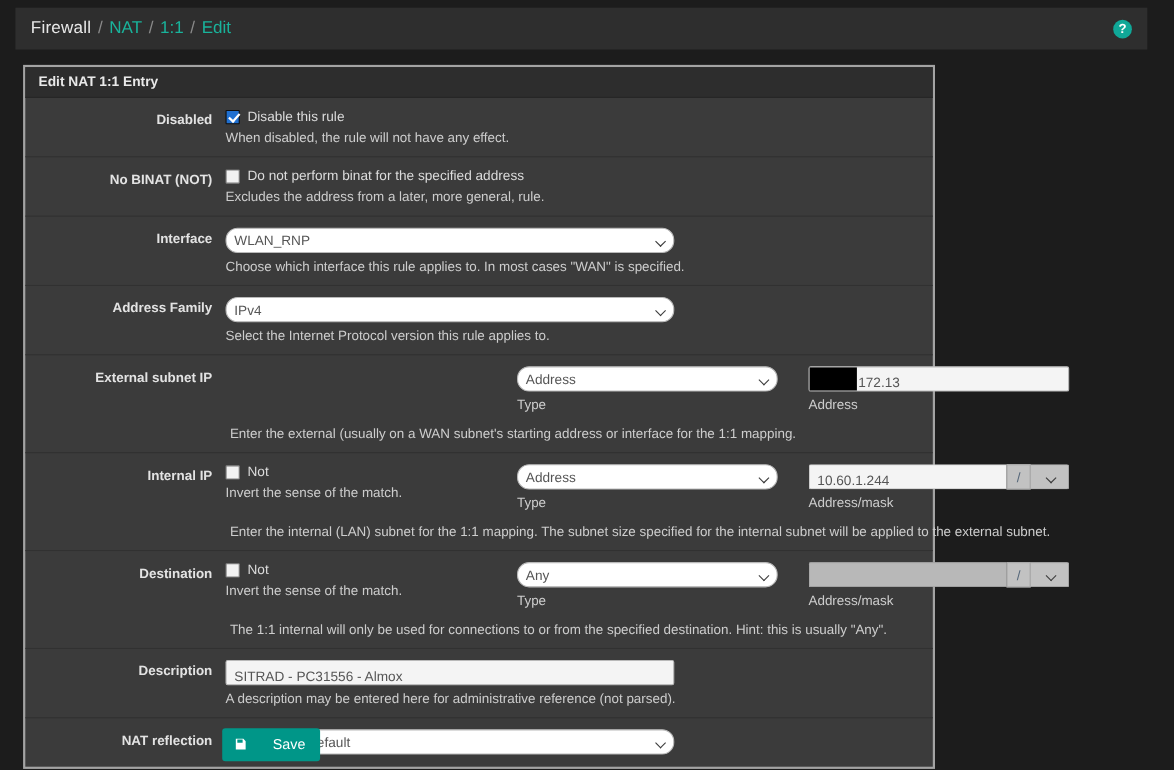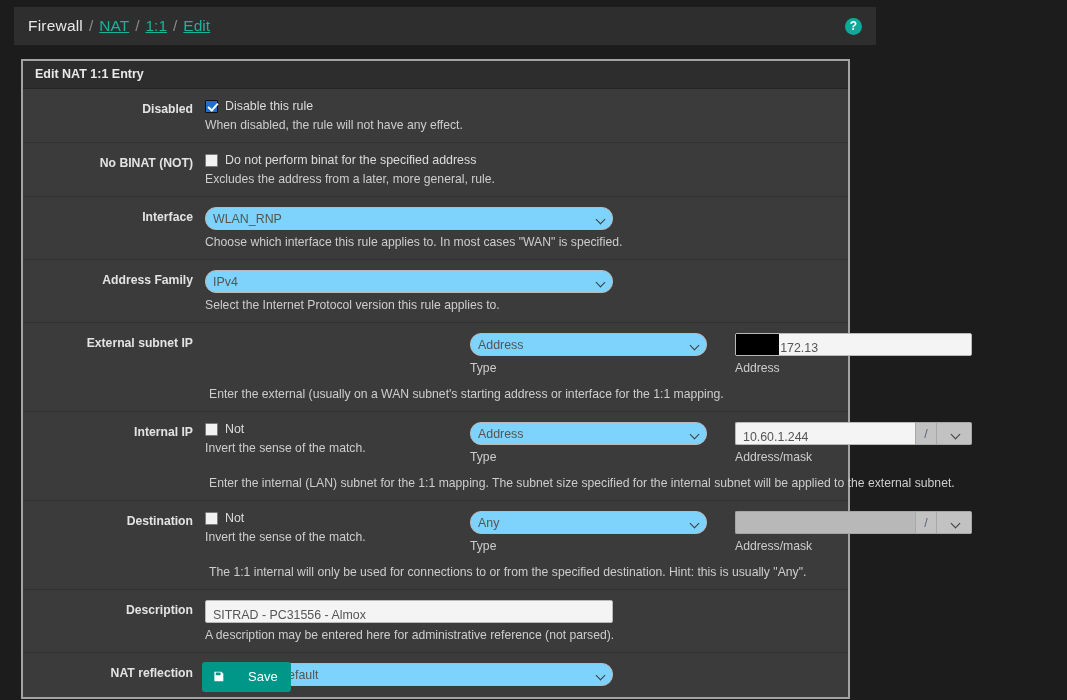--- a/index.html
+++ b/index.html
@@ -8,27 +8,27 @@
     width: 1067px; height: 700px;
     background: #1c1c1c;
     font-family: "Liberation Sans", sans-serif;
     overflow: hidden;
   }
   .page { position: relative; width: 1067px; height: 700px; background: #1c1c1c; }
 
   
   .crumb-bar {
     position: absolute; left: 14px; top: 7px;
-    width: 862px; height: 38px;
+    width: 1029px; height: 38px;
     background: #2e2e2e;
     display: flex; align-items: center;
     padding: 0 14px;
   }
   .crumb { font-size: 15.5px; color: #e8e8e8; letter-spacing: .2px; }
-  .crumb-link { color: #19b39b; font-size: 15.5px; text-decoration: underline; }
+  .crumb-link { color: #19b39b; font-size: 15.5px; }
   .crumb-sep { color: #8a8a8a; font-size: 15.5px; margin: 0 6px; }
   .help-btn {
     margin-left: auto;
     width: 17px; height: 17px; border-radius: 50%;
     background: #10a898;
     display: flex; align-items: center; justify-content: center;
     color: #fff; font-size: 12px; font-weight: bold;
     line-height: 1;
   }
 
@@ -77,21 +77,21 @@
   .cb.on::after {
     content: ""; position: absolute;
     left: 3.5px; top: 0.5px; width: 4px; height: 8px;
     border: solid #fff; border-width: 0 2px 2px 0;
     transform: rotate(42deg);
   }
   .cb-label { color: #dcdcdc; font-size: 12.4px; }
 
   .sel {
     position: relative;
-    background: #7dd3fc;
+    background: #ffffff;
     border: 1px solid #b9b9b9; border-radius: 11px;
     height: 23px;
     display: flex; align-items: center;
     padding: 0 8px 0 7px;
     color: #555; font-size: 12.4px;
     white-space: nowrap; overflow: hidden;
   }
   .sel::after {
     content: ""; position: absolute; right: 8px; top: 8px;
     width: 6px; height: 6px;

